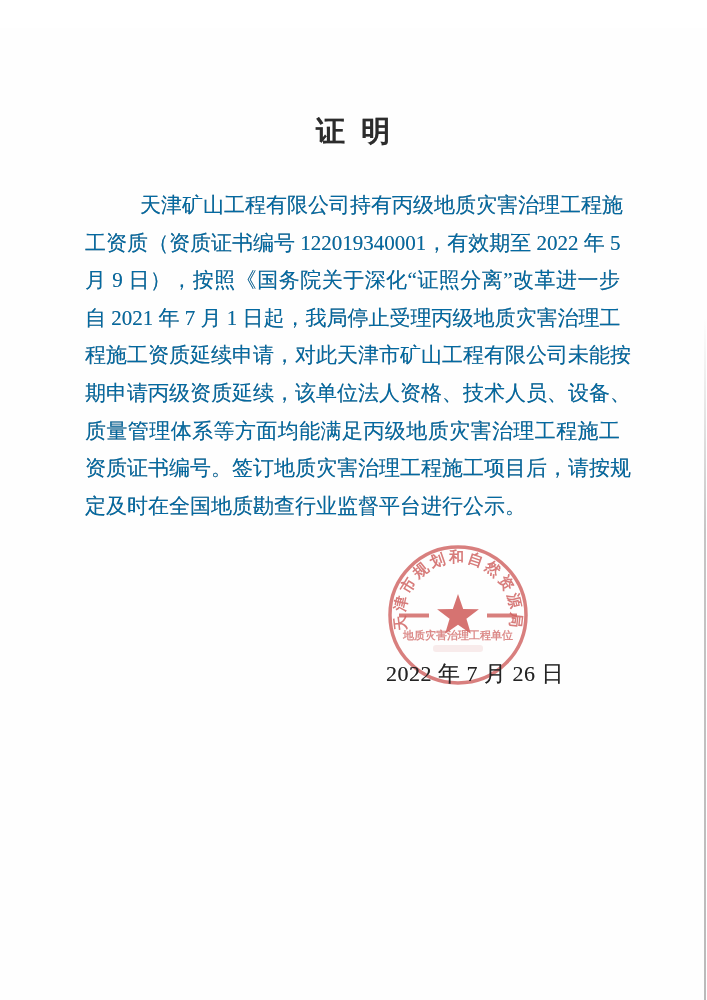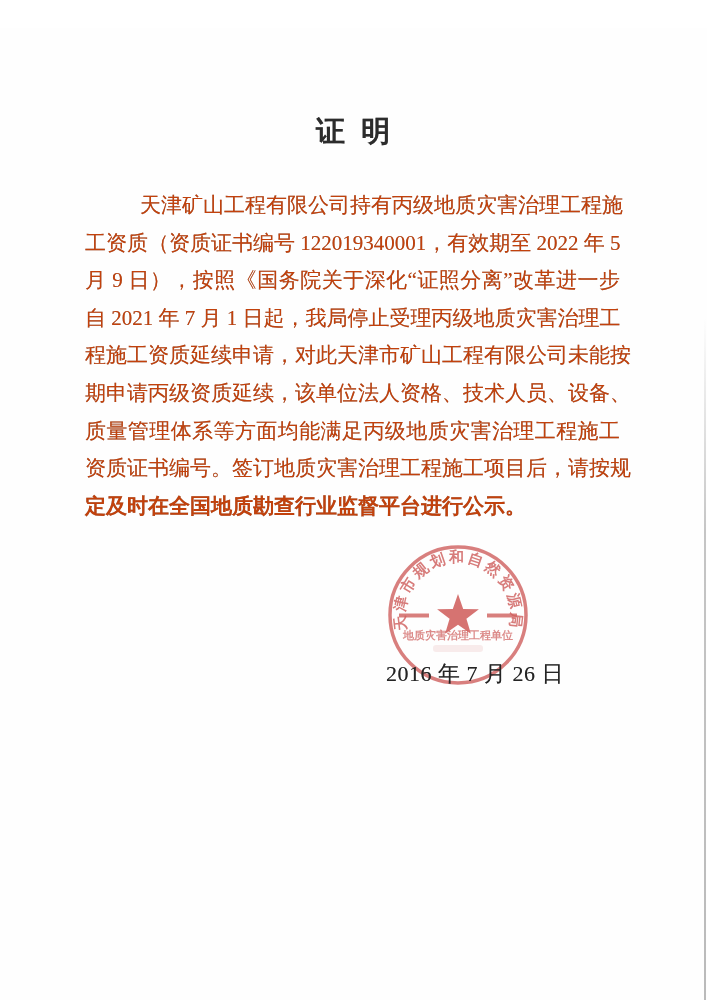--- a/index.html
+++ b/index.html
@@ -38,40 +38,39 @@
     font-weight: bold;
     color: #2c2c2c;
     word-spacing: 7px;
     letter-spacing: 1px;
     text-shadow: 0 0 .5px rgba(50,50,50,.55);
   }
   #body-text {
     position: absolute;
     top: 159px; left: 85px;
     width: 535px;
-    color: #c2410c;
+    color: #0369a1;
   }
   .body-line {
     width: 535px;
     height: 37.6px;
     line-height: 37.6px;
     font-size: 21px;
     text-align: justify;
     text-align-last: justify;
     white-space: nowrap;
     overflow: visible;
     text-shadow: 0 0 .6px rgba(55,55,55,.5);
   }
   .body-line.first {
     text-indent: 55px;
   }
   .body-line.last {
     text-align: right;
     text-align-last: left;
-    font-weight: bold;
   }
   #official-seal {
     position: absolute;
     left: 385px; top: 514px;
     width: 146px; height: 146px;
     z-index: 1;
     filter: blur(.3px);
     opacity: .88;
   }
   #date-line {
@@ -129,17 +128,17 @@
     <polygon opacity="0.88" points="73,52 78.2,66.9 93.9,67.2 81.4,76.7 85.9,91.8 73,82.8 60.1,91.8 64.6,76.7 52.1,67.2 67.8,66.9" fill="#c94a48"></polygon>
 
     <line x1="14" y1="73.5" x2="44" y2="73.5" stroke-width="4" opacity="0.8" stroke="#c94a48"></line>
     <line x1="102" y1="73.5" x2="132" y2="73.5" stroke-width="4" opacity="0.8" stroke="#c94a48"></line>
 
     <text class="seal-sub-text" x="73" y="97" text-anchor="middle" opacity="0.72" fill="#c94a48">地质灾害治理工程单位</text>
 
     <rect x="48" y="103" width="50" height="7" rx="3" opacity="0.12" fill="#c94a48"></rect>
   </svg>
 
-  <div id="date-line">2016 年 7 月 26 日</div>
+  <div id="date-line">2022 年 7 月 26 日</div>
 
   <div id="scan-edge-right"></div>
   <div id="scan-edge-bottom"></div>
 </div>
 
 </body></html>

